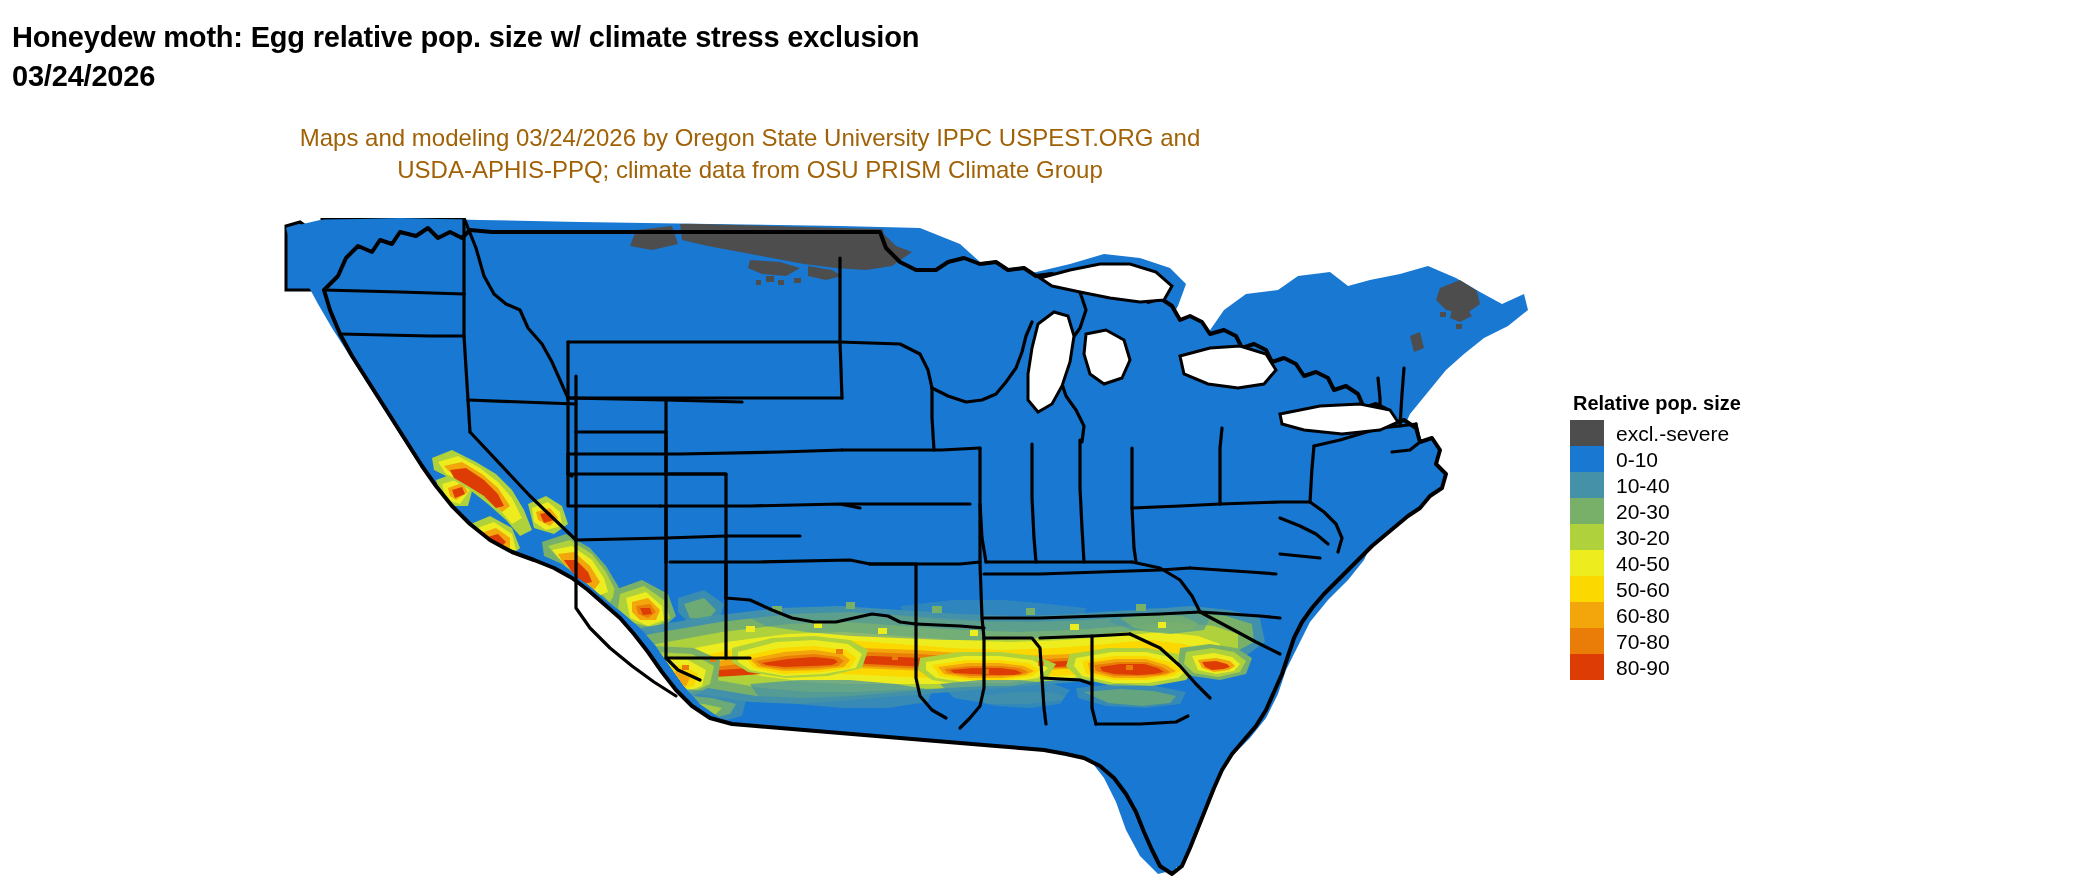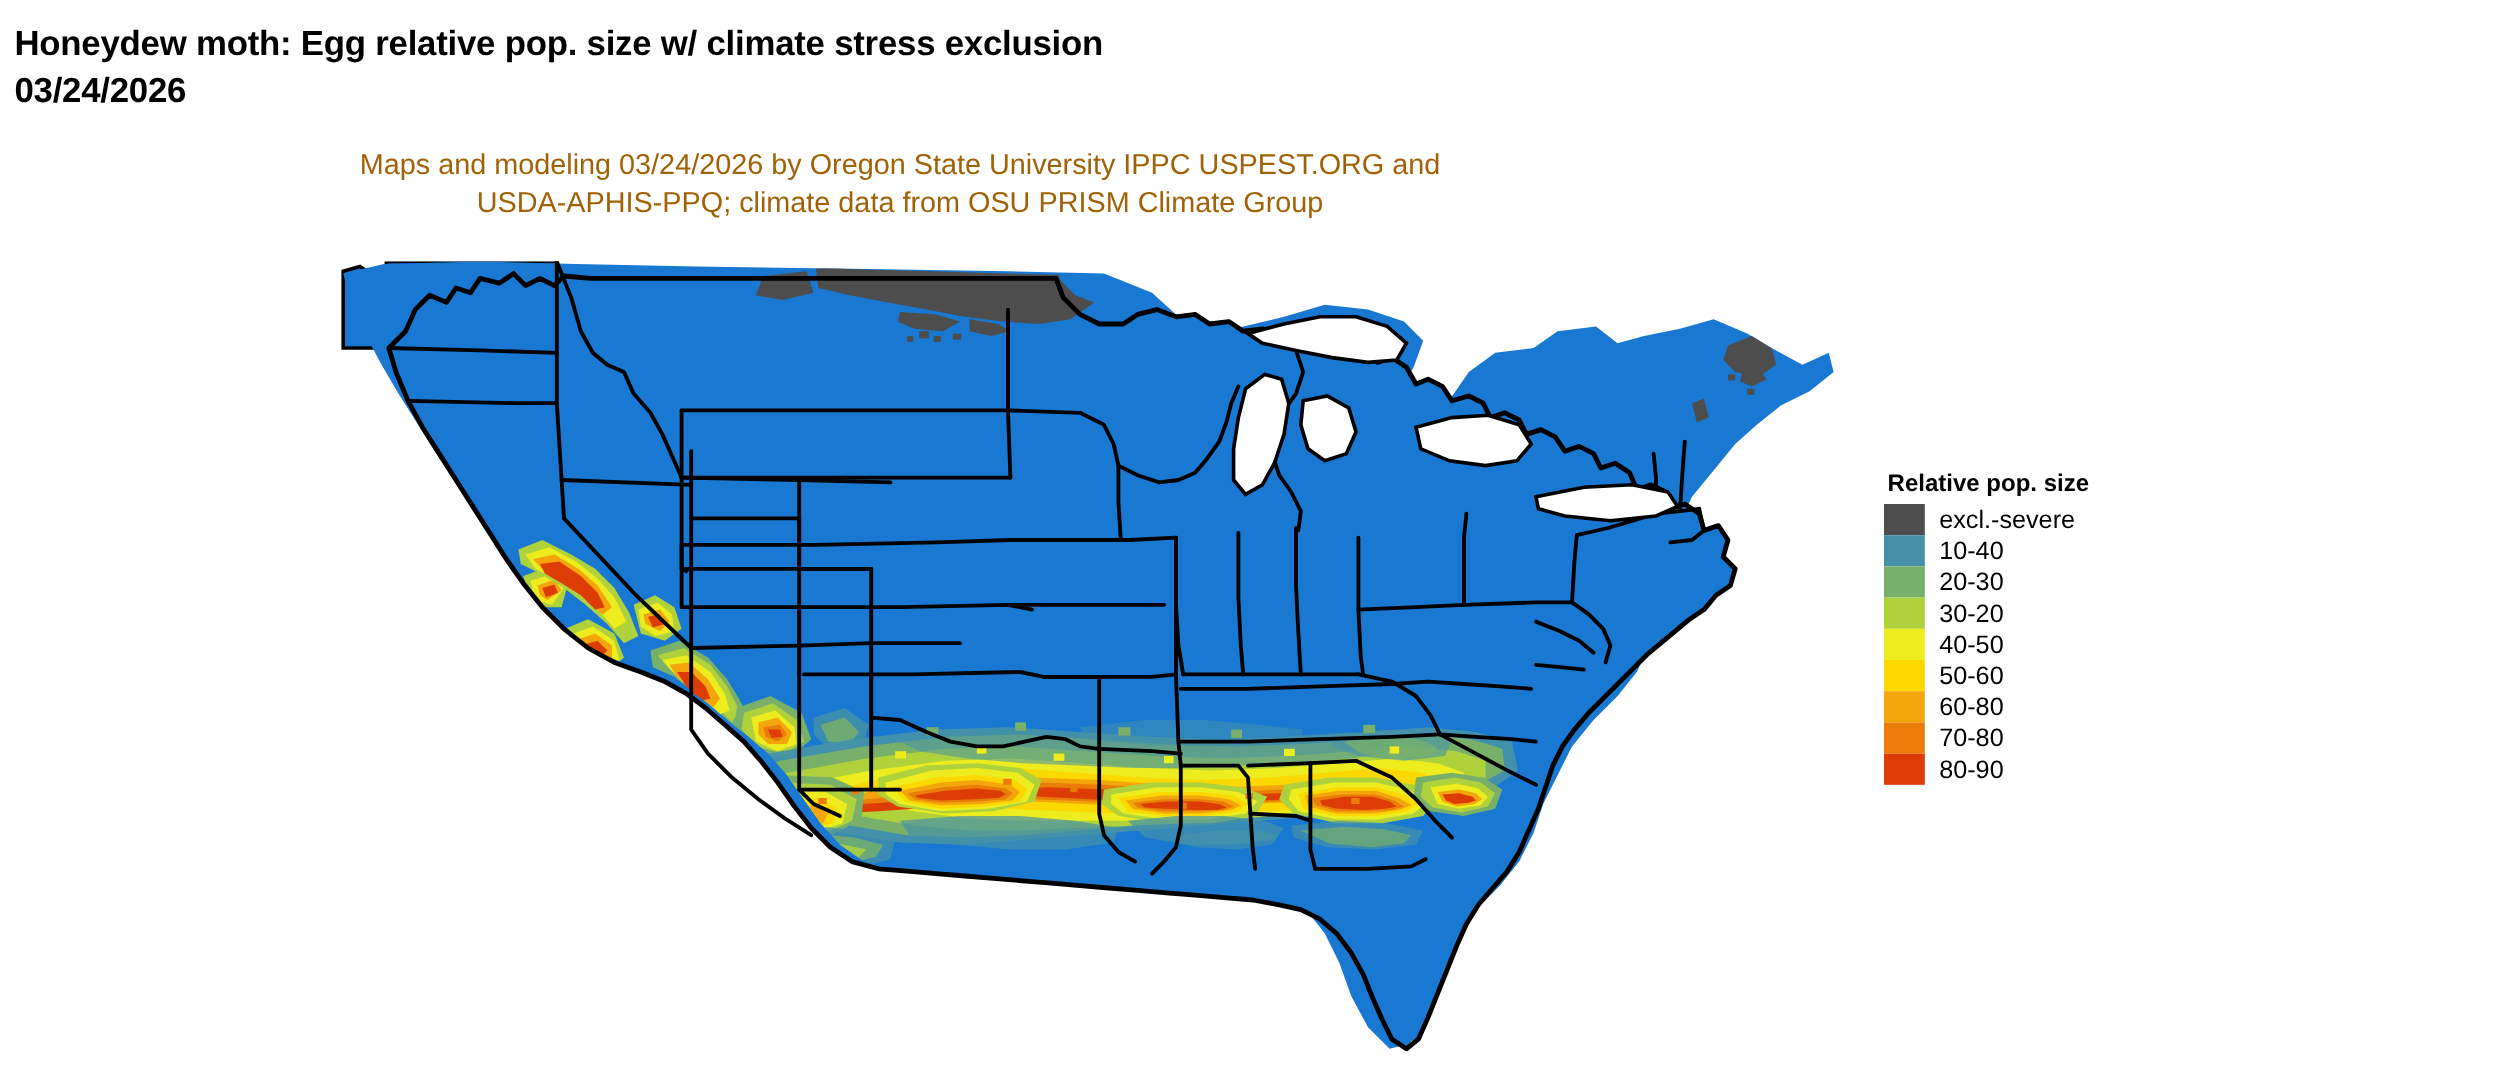--- a/index.html
+++ b/index.html
@@ -654,20 +654,24 @@
   </div>
 
   <div id="legend">
     <div id="legend-title">Relative pop. size</div>
     <div id="legend-rows">
         <div class="legend-row">
           <div class="legend-swatch" style="background: rgb(77, 77, 77);"></div>
           <div class="legend-label">excl.-severe</div>
         </div>
         <div class="legend-row">
+          <div class="legend-swatch" style="background: rgb(24, 120, 210);"></div>
+          <div class="legend-label">0-10</div>
+        </div>
+        <div class="legend-row">
           <div class="legend-swatch" style="background: rgb(69, 146, 168);"></div>
           <div class="legend-label">10-40</div>
         </div>
         <div class="legend-row">
           <div class="legend-swatch" style="background: rgb(120, 176, 106);"></div>
           <div class="legend-label">20-30</div>
         </div>
         <div class="legend-row">
           <div class="legend-swatch" style="background: rgb(174, 209, 60);"></div>
           <div class="legend-label">30-20</div>

